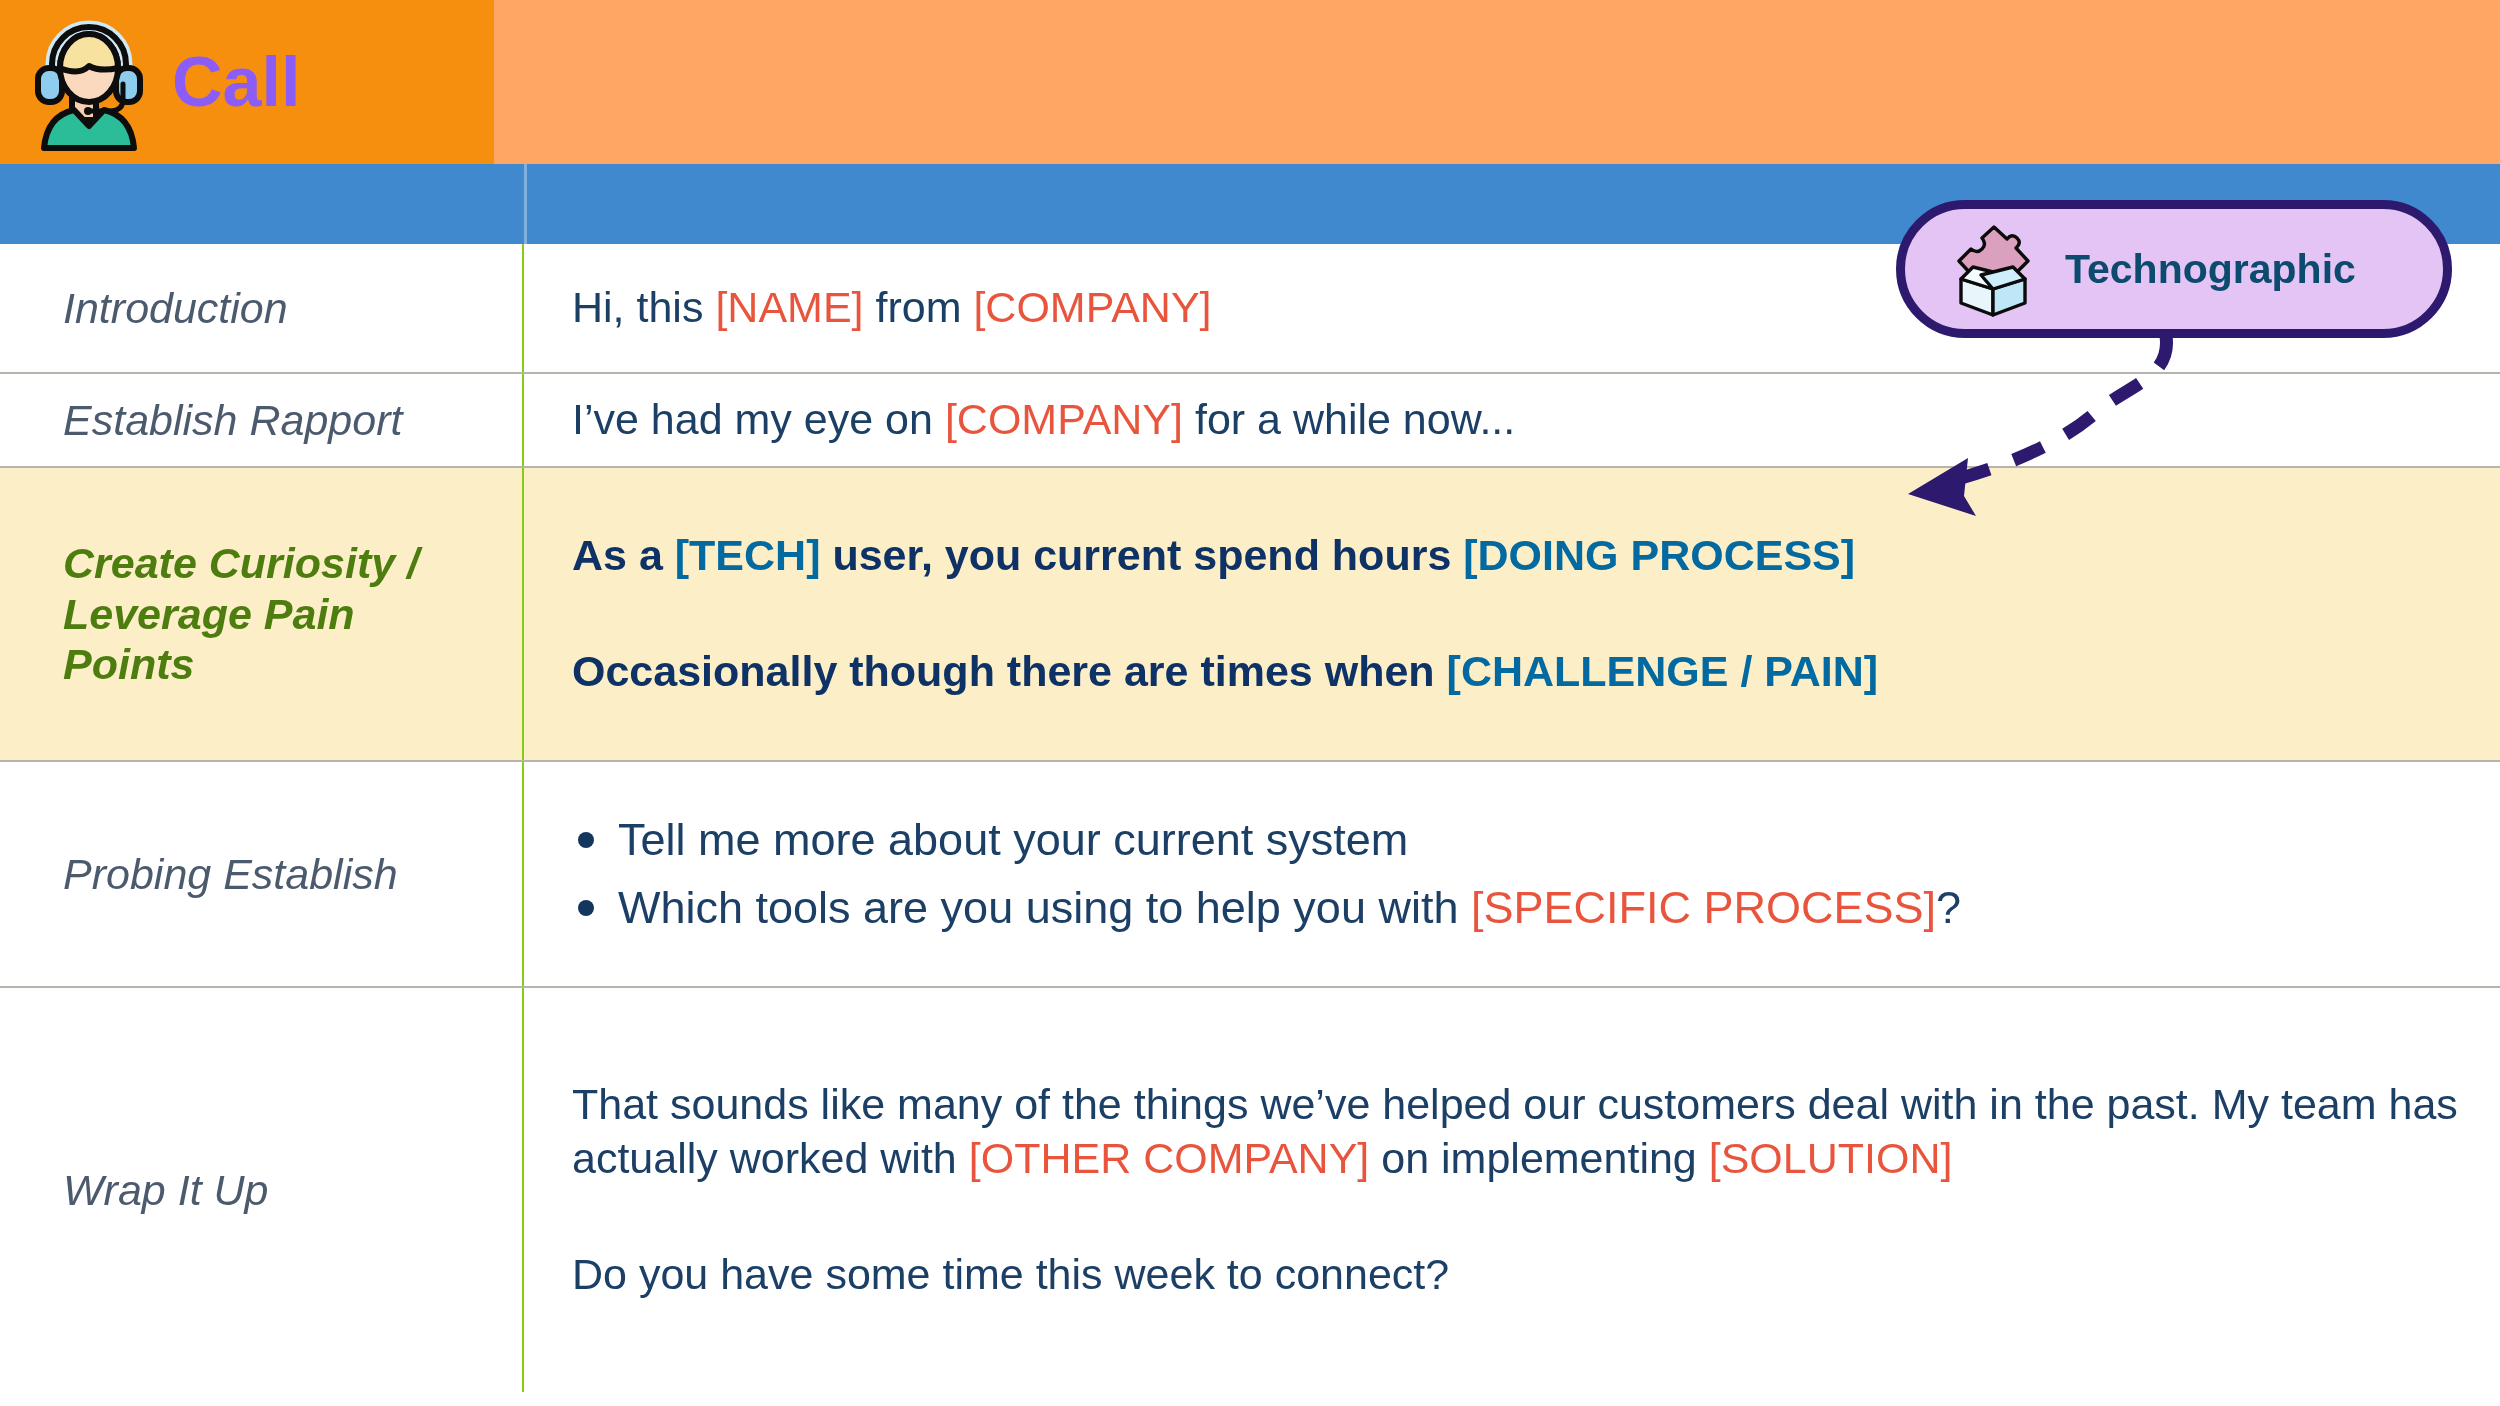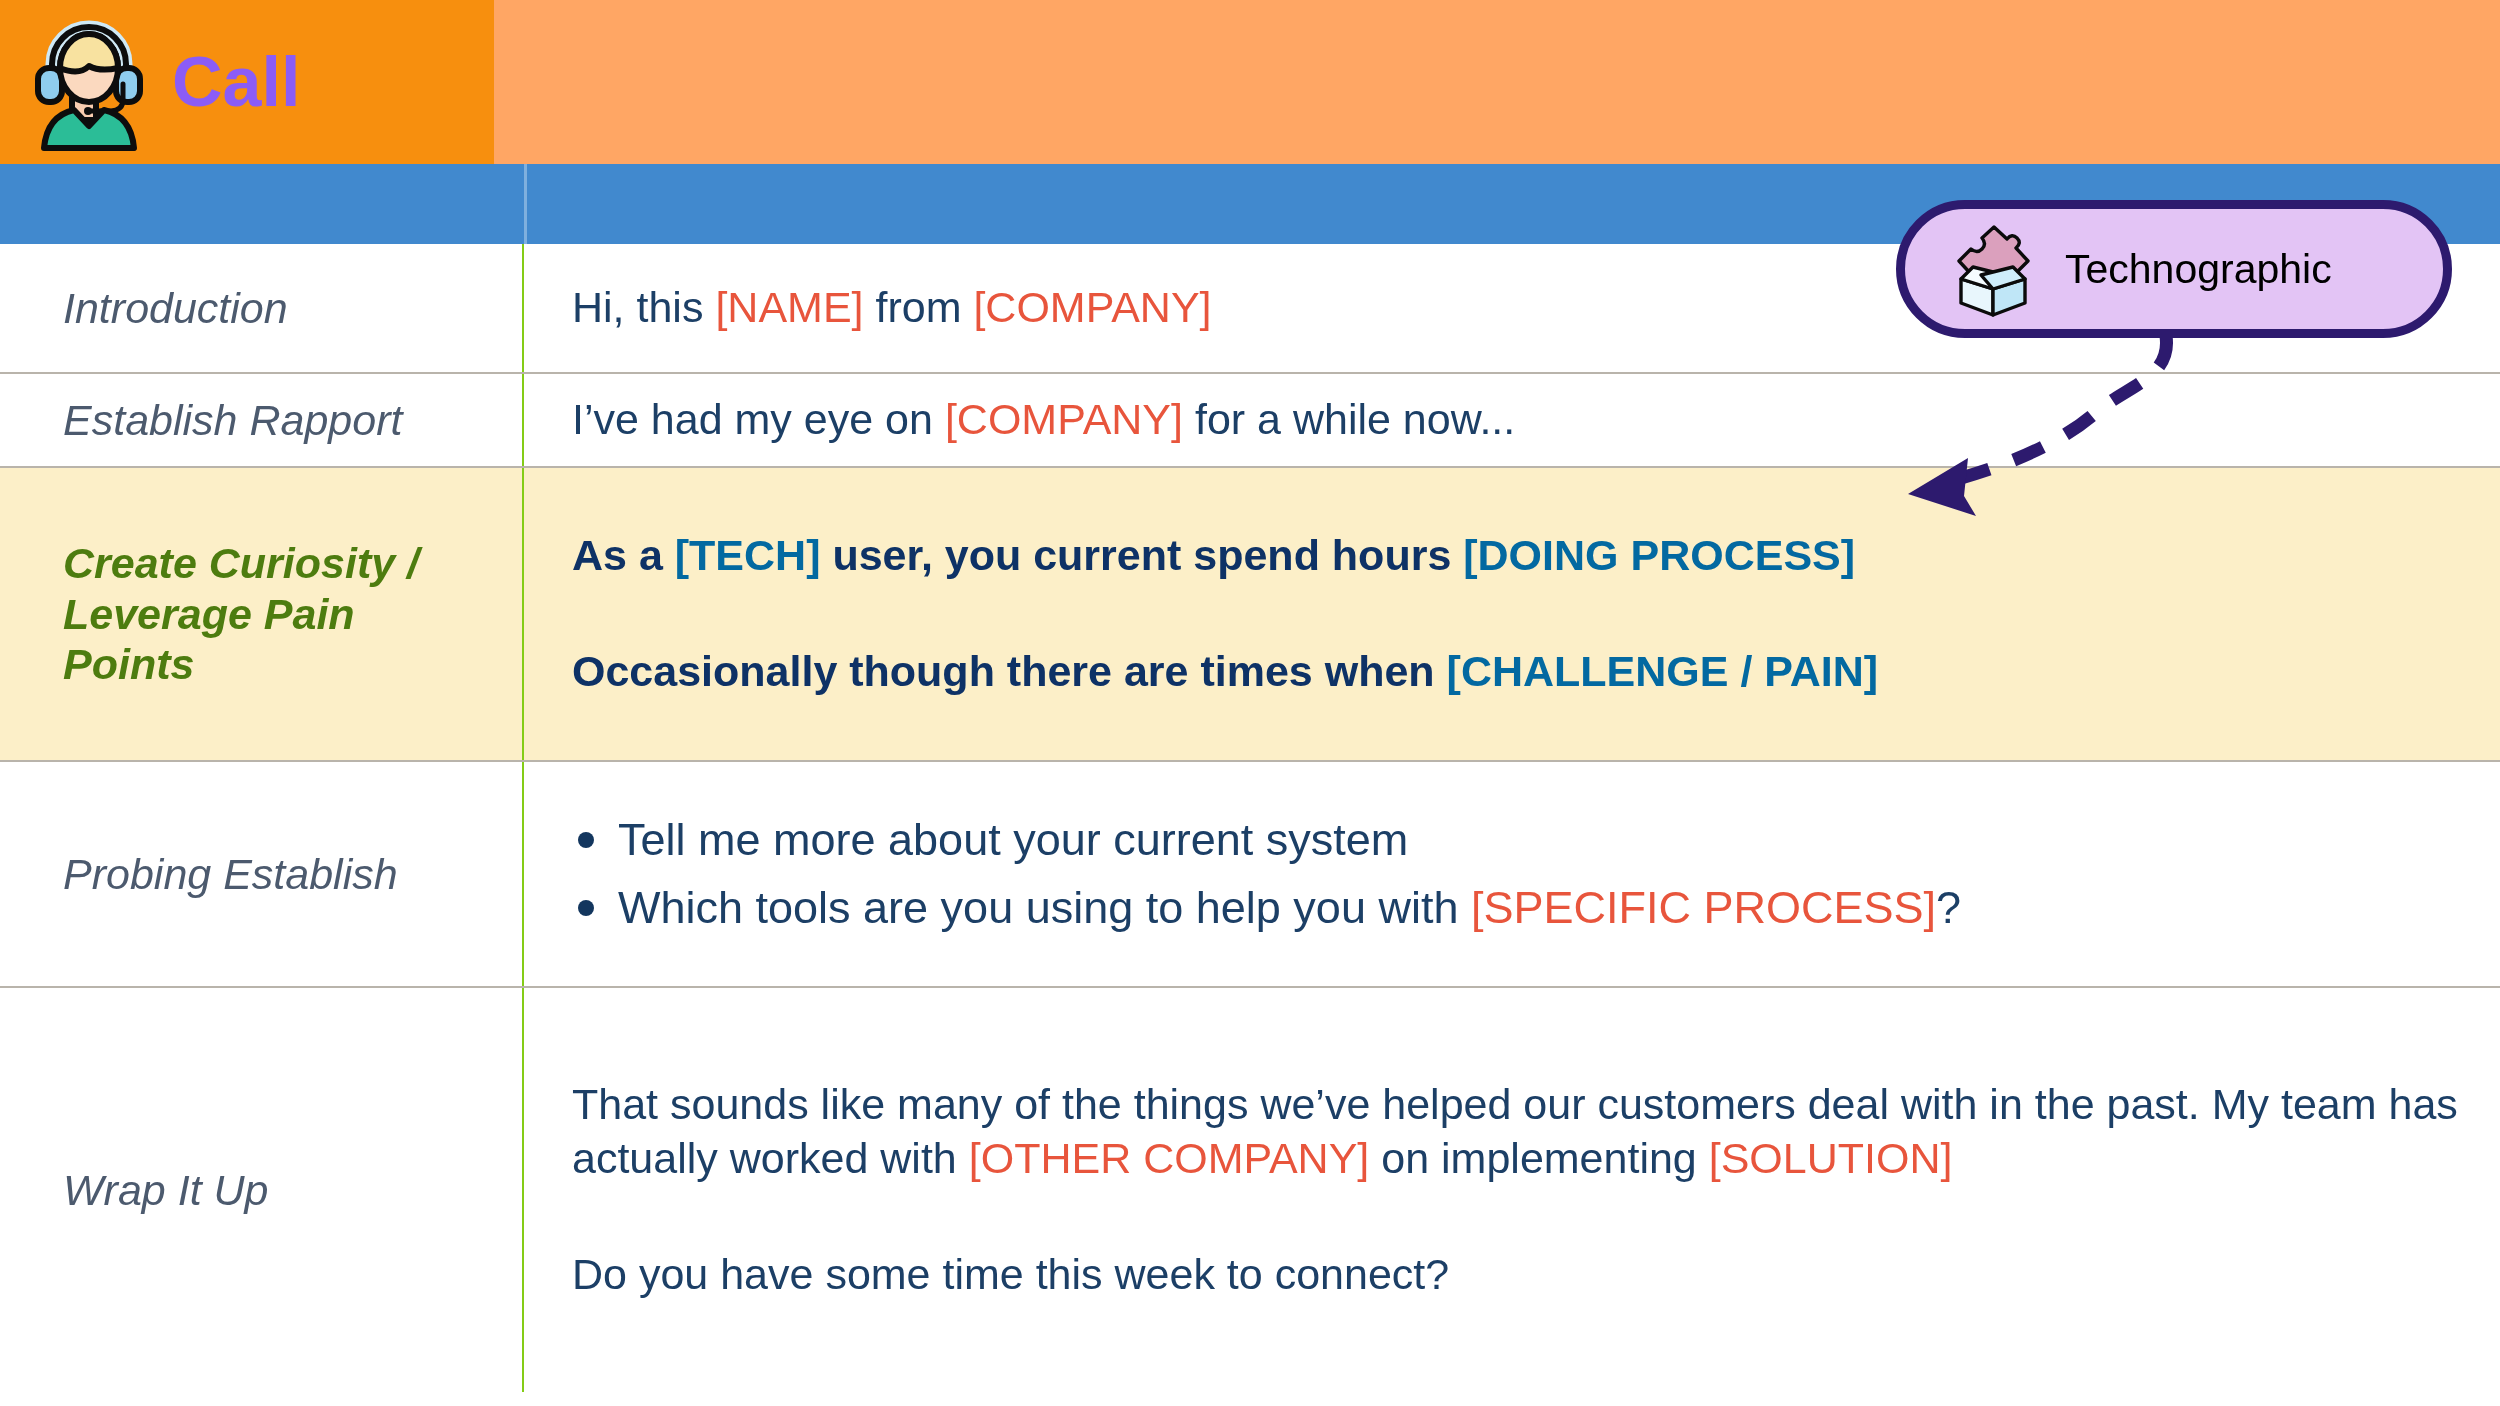--- a/index.html
+++ b/index.html
@@ -64,21 +64,21 @@
   .r-wrap    { height:404px; }
 
   
   .badge {
     position:absolute; left:1896px; top:200px; width:556px; height:138px;
     background:#e3c4f5; border:9px solid #2d1a6e; border-radius:70px;
     display:flex; align-items:center; gap:18px; padding-left:34px;
     z-index:30;
   }
   .badge-icon { width:108px; height:104px; flex:0 0 auto; display:block; }
-  .badge-label { font-size:41px; font-weight:normal; color:#000000; letter-spacing:0px; }
+  .badge-label { font-size:41px; font-weight:bold; color:#0c4a6e; letter-spacing:0px; }
 
   
   .arrow-svg { position:absolute; left:1880px; top:330px; width:330px; height:230px; z-index:25; pointer-events:none; }
 </style>
 </head>
 <body>
 
 <div id="root">
 
   <div class="header-band">

